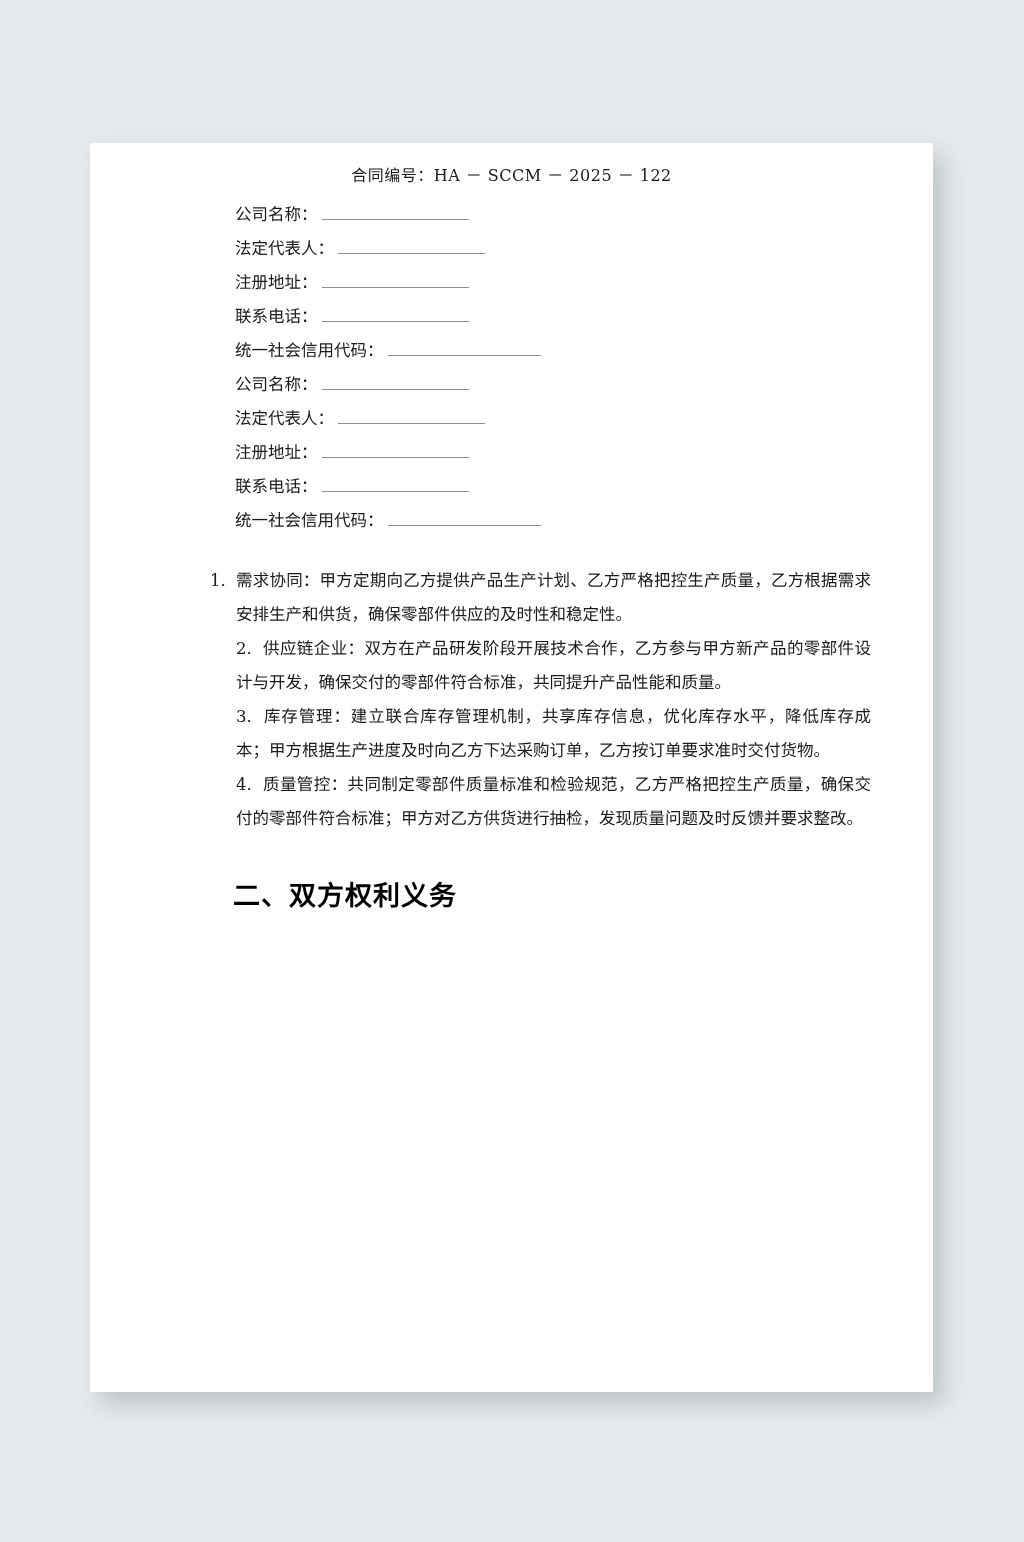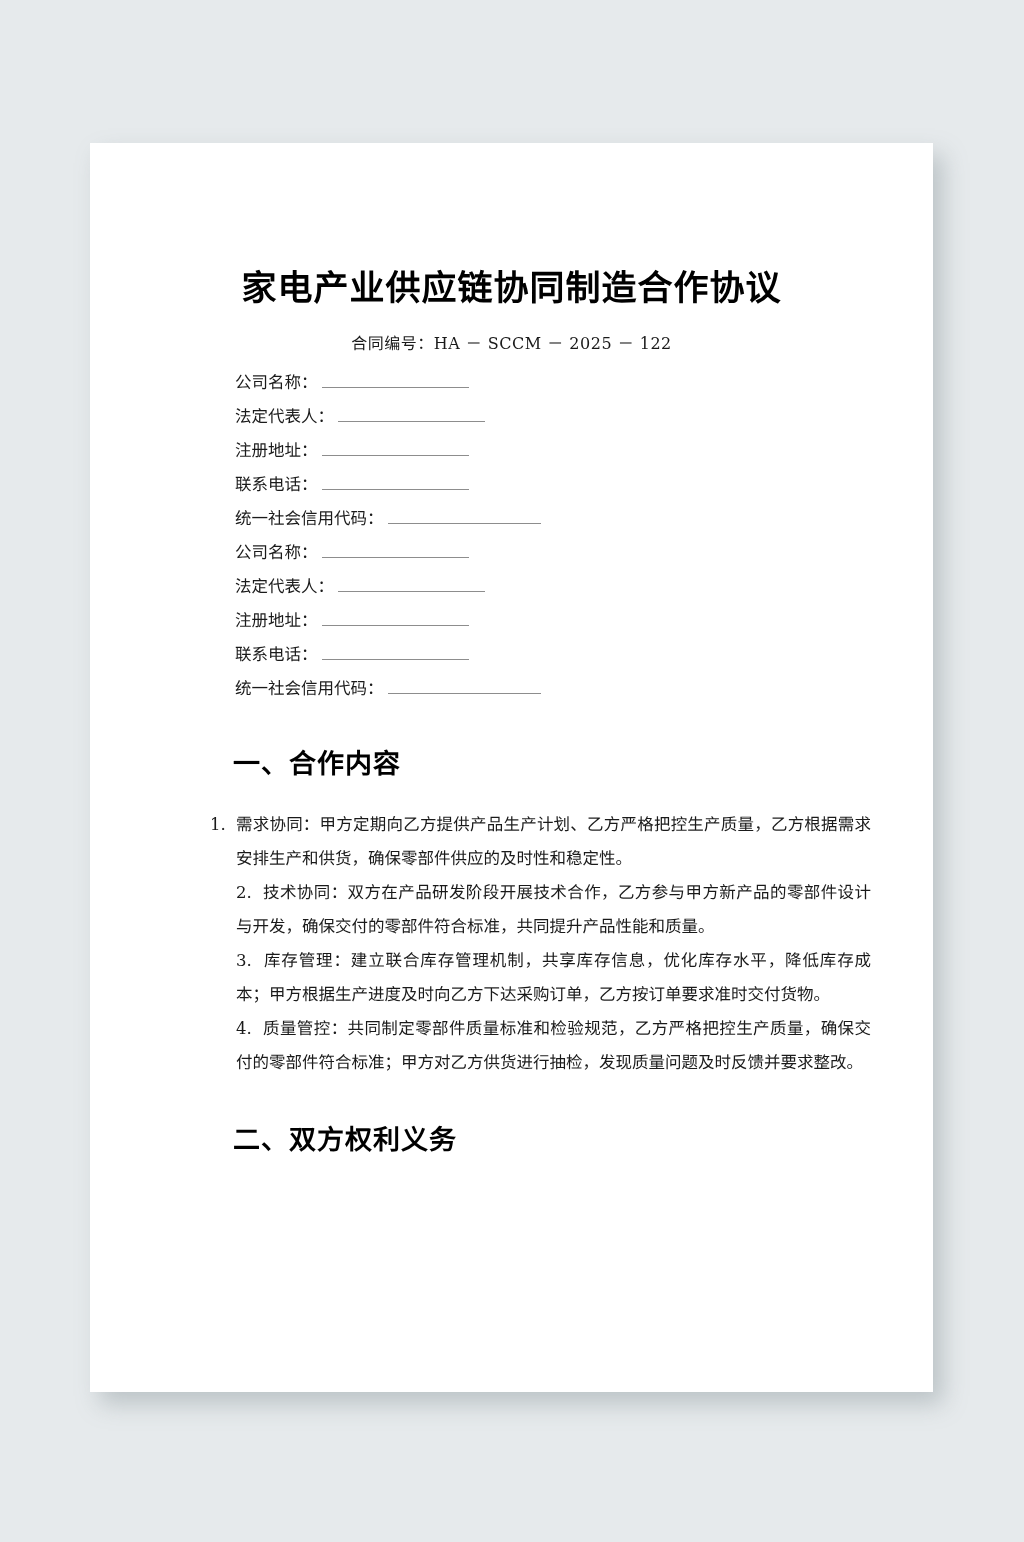--- a/index.html
+++ b/index.html
@@ -153,21 +153,20 @@
     text-indent: 0;
   }
 </style>
 </head>
 <body>
 
 <div class="page-canvas">
   <div class="doc-sheet">
     <div class="doc-inner">
 
-      <h1 class="doc-title">家电产业供应链协同制造合作协议</h1>
 
       <p class="doc-subtitle">合同编号：HA － SCCM － 2025 － 122</p>
 
       <div class="party-block first">
 
         <div class="party-line">
           <span>公司名称：</span><span class="blank-rule w1"></span>
         </div>
 
         <div class="party-line">
@@ -203,30 +202,29 @@
 
         <div class="party-line">
           <span>联系电话：</span><span class="blank-rule w1"></span>
         </div>
 
         <div class="party-line">
           <span>统一社会信用代码：</span><span class="blank-rule w2"></span>
         </div>
       </div>
 
-      <h2 class="section-heading h-first">一、合作内容</h2>
 
       <div class="clause-list">
 
         <div class="clause">
           <span class="marker">1.</span><span class="term">需求协同：</span><span>甲方定期向乙方提供产品生产计划、乙方严格把控生产质量，乙方根据需求安排生产和供货，确保零部件供应的及时性和稳定性。</span>
         </div>
 
         <div class="clause inline-numbered">
-          <span class="marker-inline">2.</span>&nbsp;&nbsp;<span class="term">技术协同：</span><span>双方在产品研发阶段开展技术合作，乙方参与甲方新产品的零部件设计与开发，确保交付的零部件符合标准，共同提升产品性能和质量。</span>
+          <span class="marker-inline">2.</span>&nbsp;&nbsp;<span class="term">供应链企业：</span><span>双方在产品研发阶段开展技术合作，乙方参与甲方新产品的零部件设计与开发，确保交付的零部件符合标准，共同提升产品性能和质量。</span>
         </div>
 
         <div class="clause inline-numbered">
           <span class="marker-inline">3.</span>&nbsp;&nbsp;<span class="term">库存管理：</span><span>建立联合库存管理机制，共享库存信息，优化库存水平，降低库存成本；甲方根据生产进度及时向乙方下达采购订单，乙方按订单要求准时交付货物。</span>
         </div>
 
         <div class="clause inline-numbered">
           <span class="marker-inline">4.</span>&nbsp;&nbsp;<span class="term">质量管控：</span><span>共同制定零部件质量标准和检验规范，乙方严格把控生产质量，确保交付的零部件符合标准；甲方对乙方供货进行抽检，发现质量问题及时反馈并要求整改。</span>
         </div>
 

